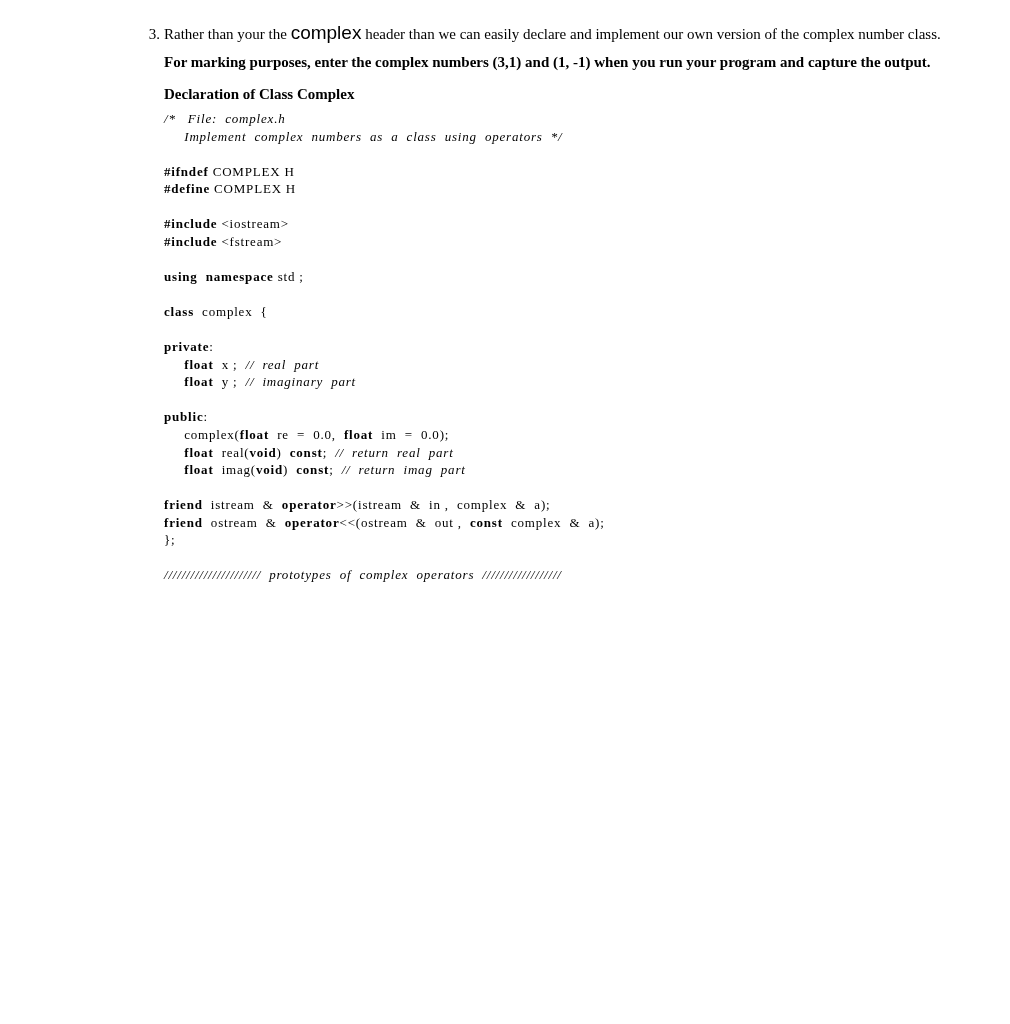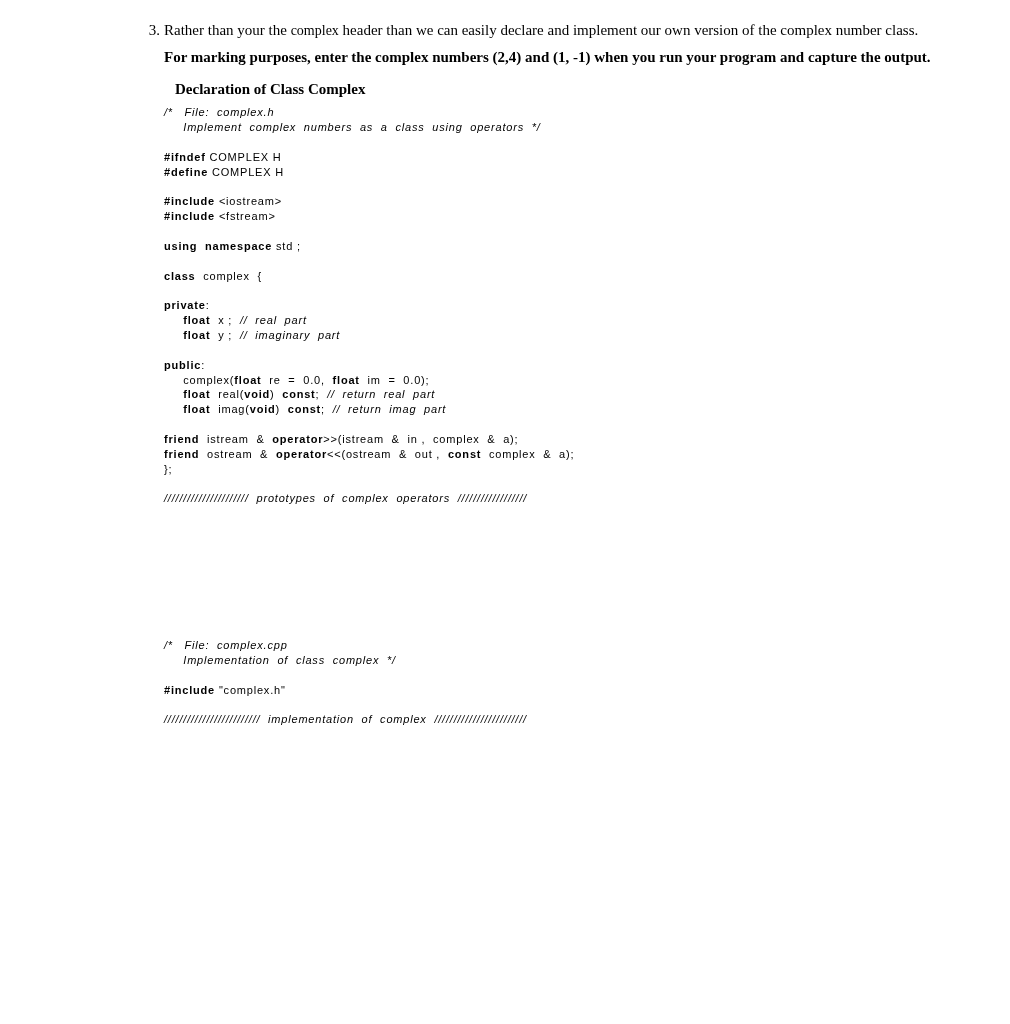--- a/index.html
+++ b/index.html
@@ -20,33 +20,33 @@
     text-align: justify;
   }
   .num {
     display: inline-block;
     width: 20px;
     margin-left: -24px;
     text-align: right;
     padding-right: 4px;
   }
   .tt {
-    font-family: Liberation Serif, serif;
-    font-size: 14px;
+    font-family: Liberation Sans, sans-serif;
+    font-size: 19px;
   }
   .bold {
     font-weight: bold;
   }
   .sect {
     font-weight: bold;
-    margin: 12px 0 6px 11px;
+    margin: 12px 0 6px 0;
   }
   pre.code {
-    font-family: Liberation Sans, sans-serif;
-    font-size: 11px;
+    font-family: Liberation Serif, serif;
+    font-size: 13px;
     letter-spacing: 0.8px;
     white-space: pre;
     margin: 6px 0 6px 0;
     line-height: 1.35;
   }
   pre.code .i {
     font-style: italic;
   }
   pre.code .b {
     font-weight: bold;
@@ -62,21 +62,21 @@
 <body>
 
 <div class="page">
   <div class="item-body">
 
     <p class="para">
       <span class="num">3.</span><span>Rather than your the </span><span class="tt">complex</span><span> header than we can easily declare and implement our own version of the complex number class.</span>
     </p>
 
 
-    <p class="para bold">For marking purposes, enter the complex numbers (2,4) and (1, -1) when you run your program and capture the output.</p>
+    <p class="para bold">For marking purposes, enter the complex numbers (3,1) and (1, -1) when you run your program and capture the output.</p>
 
     <div class="sect">Declaration of Class Complex</div>
 
 <pre class="code"><span class="i">/*   File:  complex.h</span>
 <span class="i">     Implement  complex  numbers  as  a  class  using  operators  */</span>
 
 <span class="b">#ifndef</span><span> COMPLEX H</span>
 <span class="b">#define</span><span> COMPLEX H</span>
 
 <span class="b">#include</span><span> &lt;iostream&gt;</span>
@@ -98,23 +98,17 @@
 <span class="b">friend</span><span>  istream  &amp;  </span><span class="b">operator</span><span>&gt;&gt;(istream  &amp;  in ,  complex  &amp;  a);</span>
 <span class="b">friend</span><span>  ostream  &amp;  </span><span class="b">operator</span><span>&lt;&lt;(ostream  &amp;  out ,  </span><span class="b">const</span><span>  complex  &amp;  a);</span>
 <span>};</span>
 
 <span class="i">//////////////////////  prototypes  of  complex  operators  //////////////////</span></pre>
 
     <div class="gap"></div>
 
 
 
-<pre class="code"><span class="i">/*   File:  complex.cpp</span>
-<span class="i">     Implementation  of  class  complex  */</span>
-
-<span class="b">#include</span><span> "complex.h"</span>
-
-<span class="i">/////////////////////////  implementation  of  complex  ////////////////////////</span></pre>
 
     <div class="gap"></div>
 
   </div>
 </div>
 
 </body></html>

